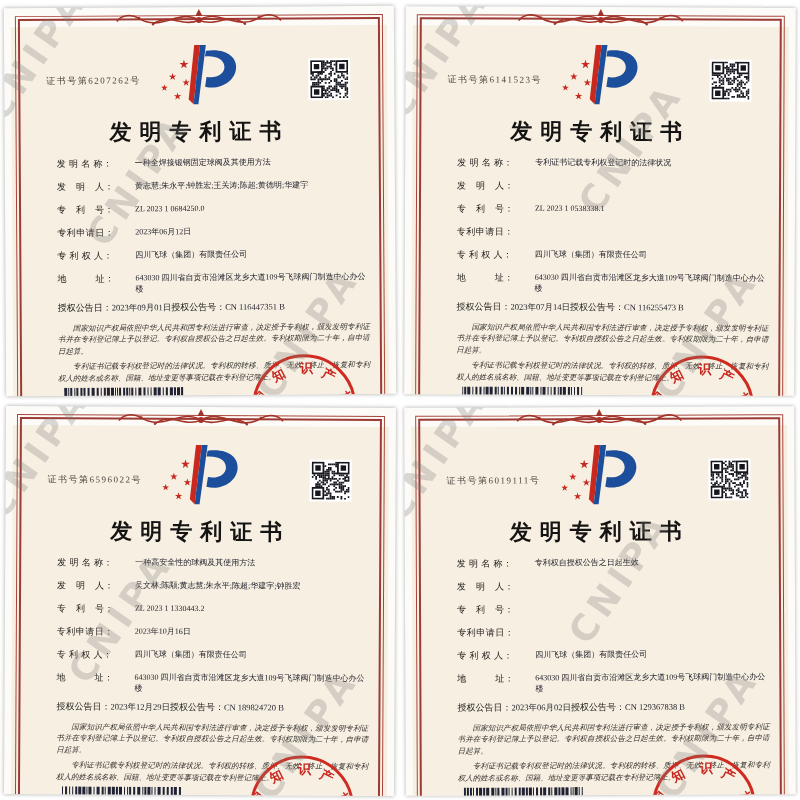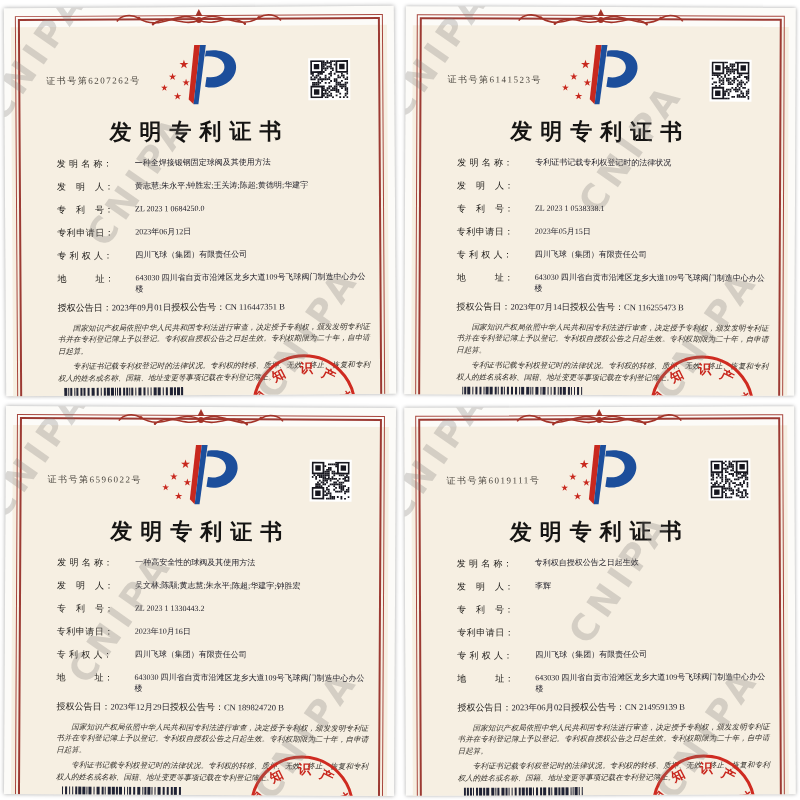--- a/index.html
+++ b/index.html
@@ -565,21 +565,20 @@
         </div>
         <div class="frow nowrap">
           <span class="flabel">发　明　人：</span>
         </div>
         <div class="frow nowrap">
           <span class="flabel">专　利　号：</span>
           <span class="fvalue">ZL 2023 1 0538338.1</span>
         </div>
         <div class="frow nowrap">
           <span class="flabel">专利申请日：</span>
-          <span class="fvalue">2023年05月15日</span>
         </div>
         <div class="frow nowrap">
           <span class="flabel">专 利 权 人：</span>
           <span class="fvalue">四川飞球（集团）有限责任公司</span>
         </div>
         <div class="frow" style="margin-bottom:6px;">
           <span class="flabel">地　　　址：</span>
           <span class="fvalue">643030 四川省自贡市沿滩区龙乡大道109号飞球阀门制造中心办公楼</span>
         </div>
         <div class="grant-row">
@@ -1128,39 +1127,38 @@
 
       <div class="title">发明专利证书</div>
 
       <div class="content">
         <div class="frow nowrap">
           <span class="flabel">发 明 名 称：</span>
           <span class="fvalue">专利权自授权公告之日起生效</span>
         </div>
         <div class="frow nowrap">
           <span class="flabel">发　明　人：</span>
-          <span class="fvalue">李辉</span>
         </div>
         <div class="frow nowrap">
           <span class="flabel">专　利　号：</span>
         </div>
         <div class="frow nowrap">
           <span class="flabel">专利申请日：</span>
         </div>
         <div class="frow nowrap">
           <span class="flabel">专 利 权 人：</span>
           <span class="fvalue">四川飞球（集团）有限责任公司</span>
         </div>
         <div class="frow" style="margin-bottom:6px;">
           <span class="flabel">地　　　址：</span>
           <span class="fvalue">643030 四川省自贡市沿滩区龙乡大道109号飞球阀门制造中心办公楼</span>
         </div>
         <div class="grant-row">
           <span class="grant-pair"><span>授权公告日：</span><span class="fvalue-inline">2023年06月02日</span></span>
-          <span class="grant-pair"><span>授权公告号：</span><span class="fvalue-inline">CN 214959139 B</span></span>
+          <span class="grant-pair"><span>授权公告号：</span><span class="fvalue-inline">CN 129367838 B</span></span>
         </div>
         <div class="legal">
           <p>国家知识产权局依照中华人民共和国专利法进行审查，决定授予专利权，颁发发明专利证书并在专利登记簿上予以登记。专利权自授权公告之日起生效。专利权期限为二十年，自申请日起算。</p>
           <p>专利证书记载专利权登记时的法律状况。专利权的转移、质押、无效、终止、恢复和专利权人的姓名或名称、国籍、地址变更等事项记载在专利登记簿上。</p>
         </div>
       </div>
 
       <div class="barcode"><svg viewBox="0 0 120 9" width="100%" height="100%" preserveAspectRatio="none">
             <g fill="#202335">
               <rect x="0" y="0" width="2" height="9"></rect>

